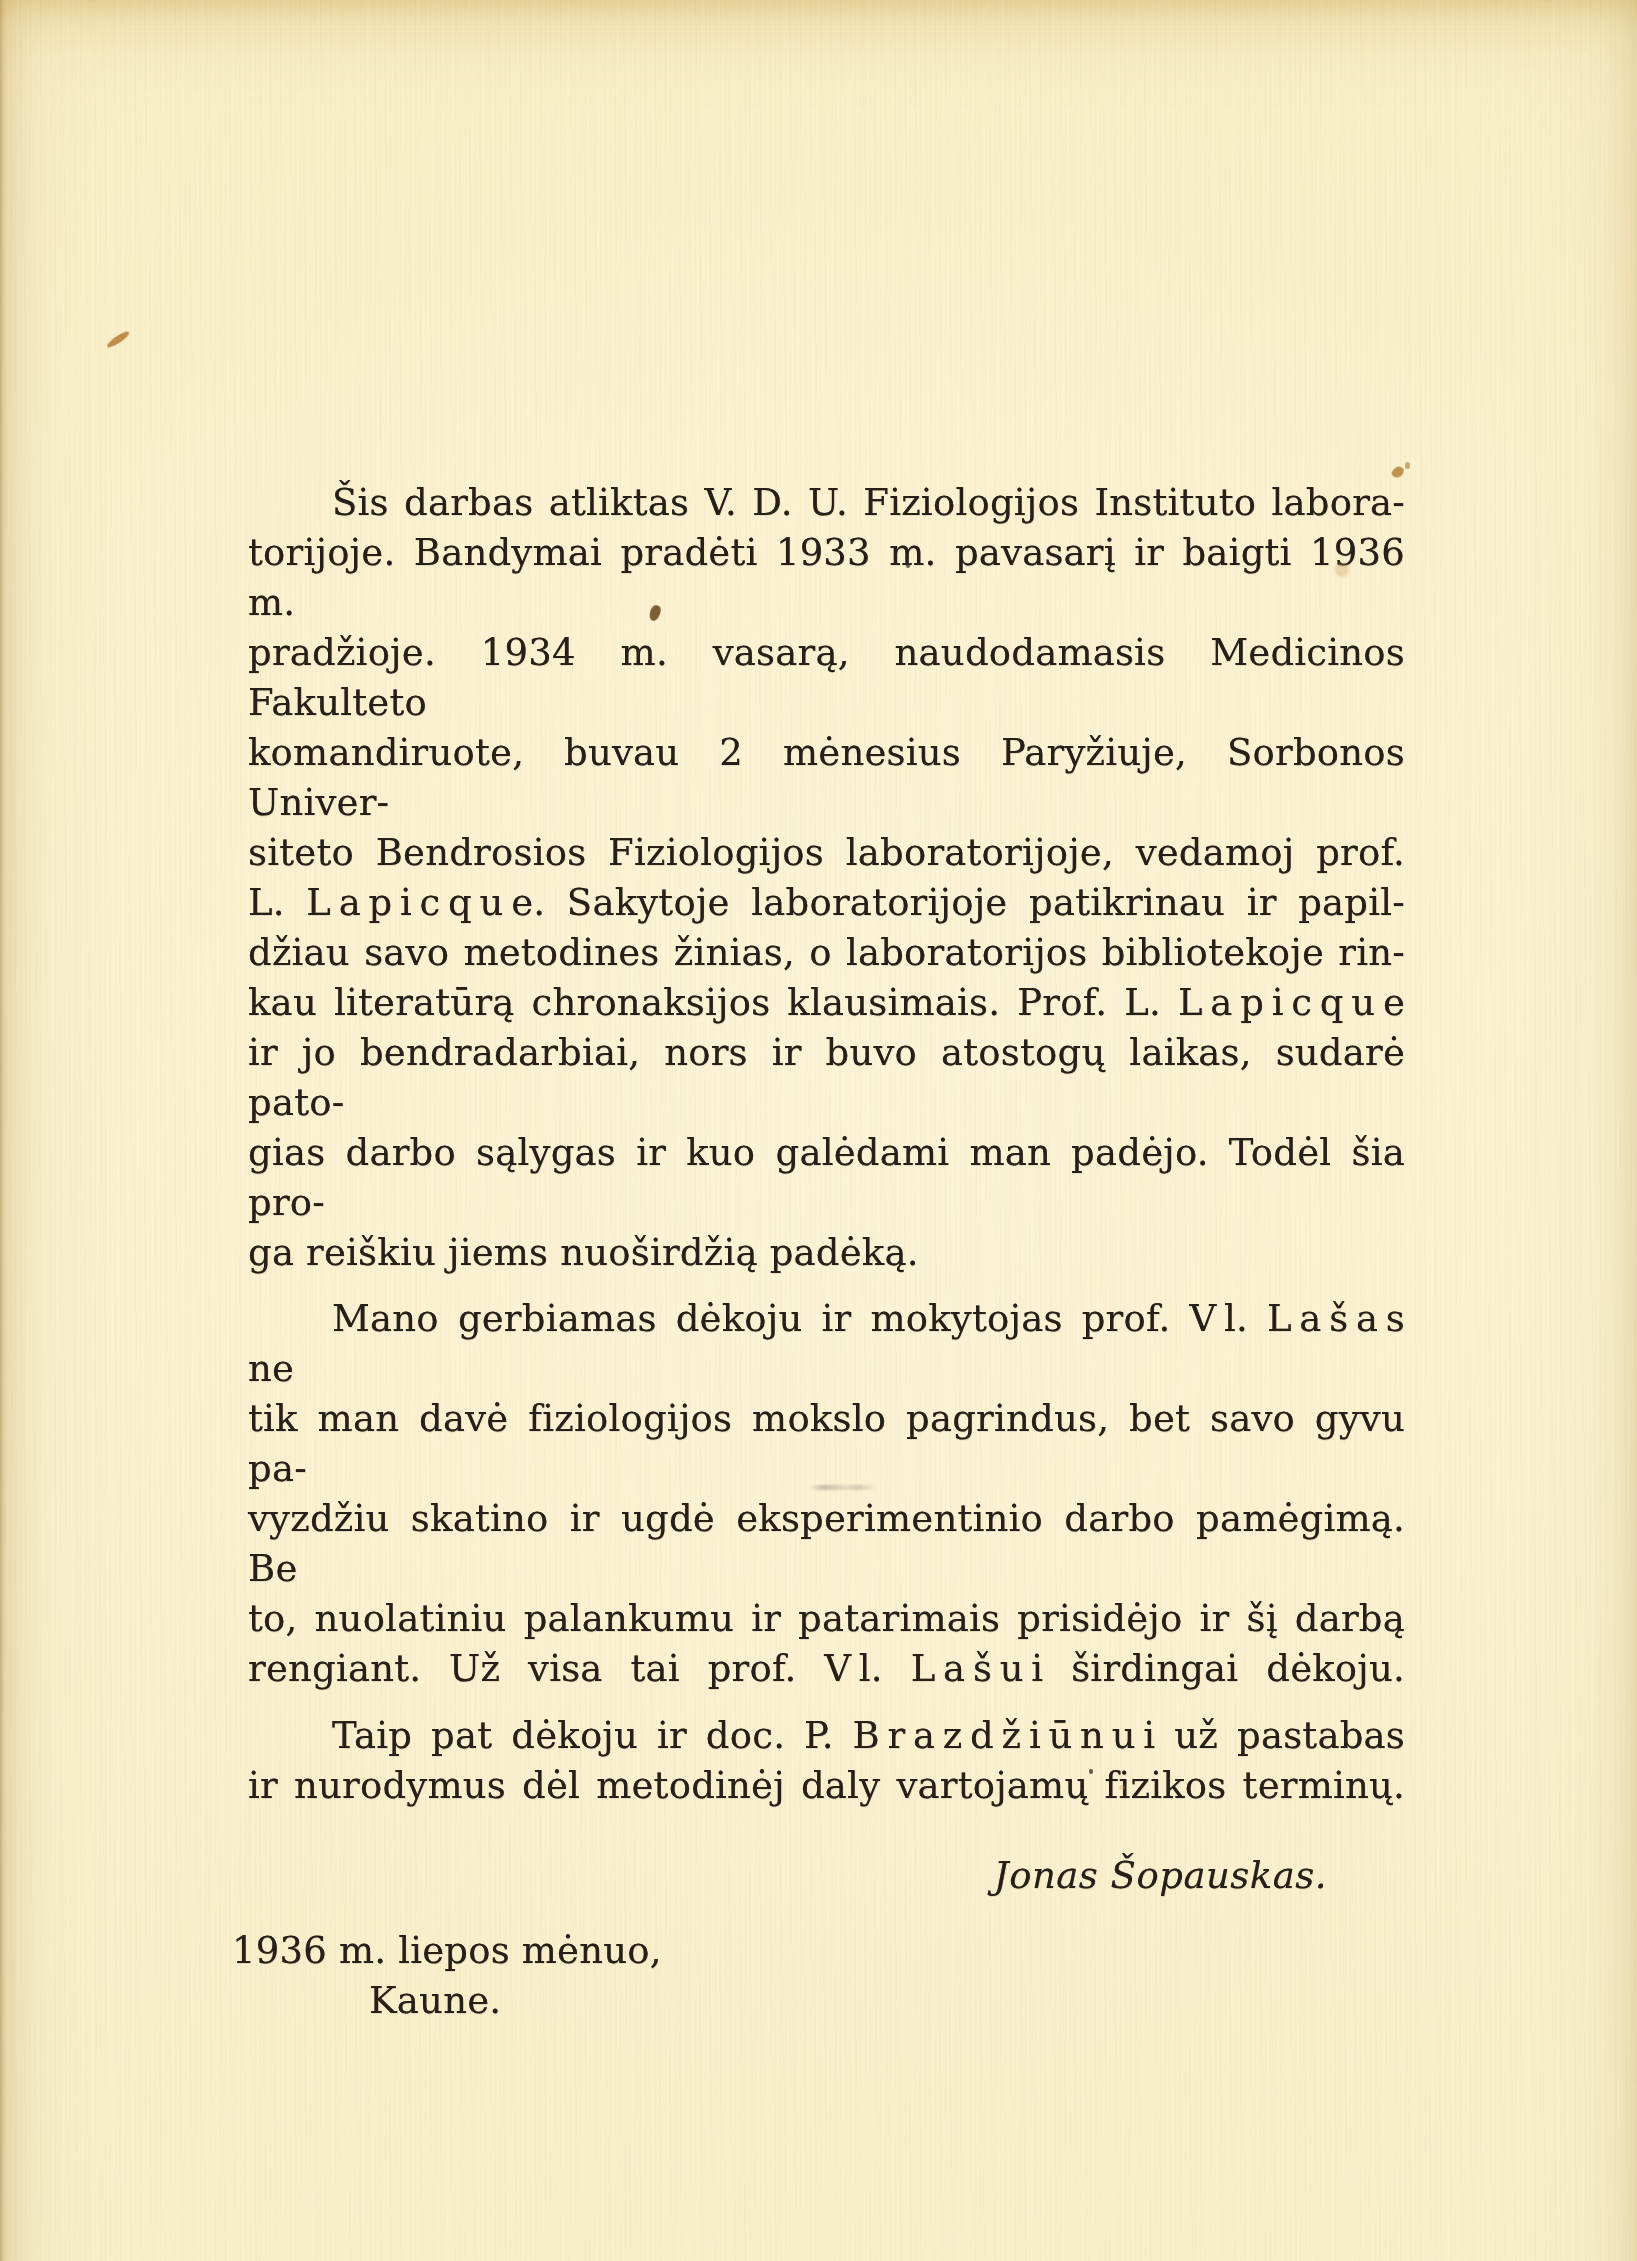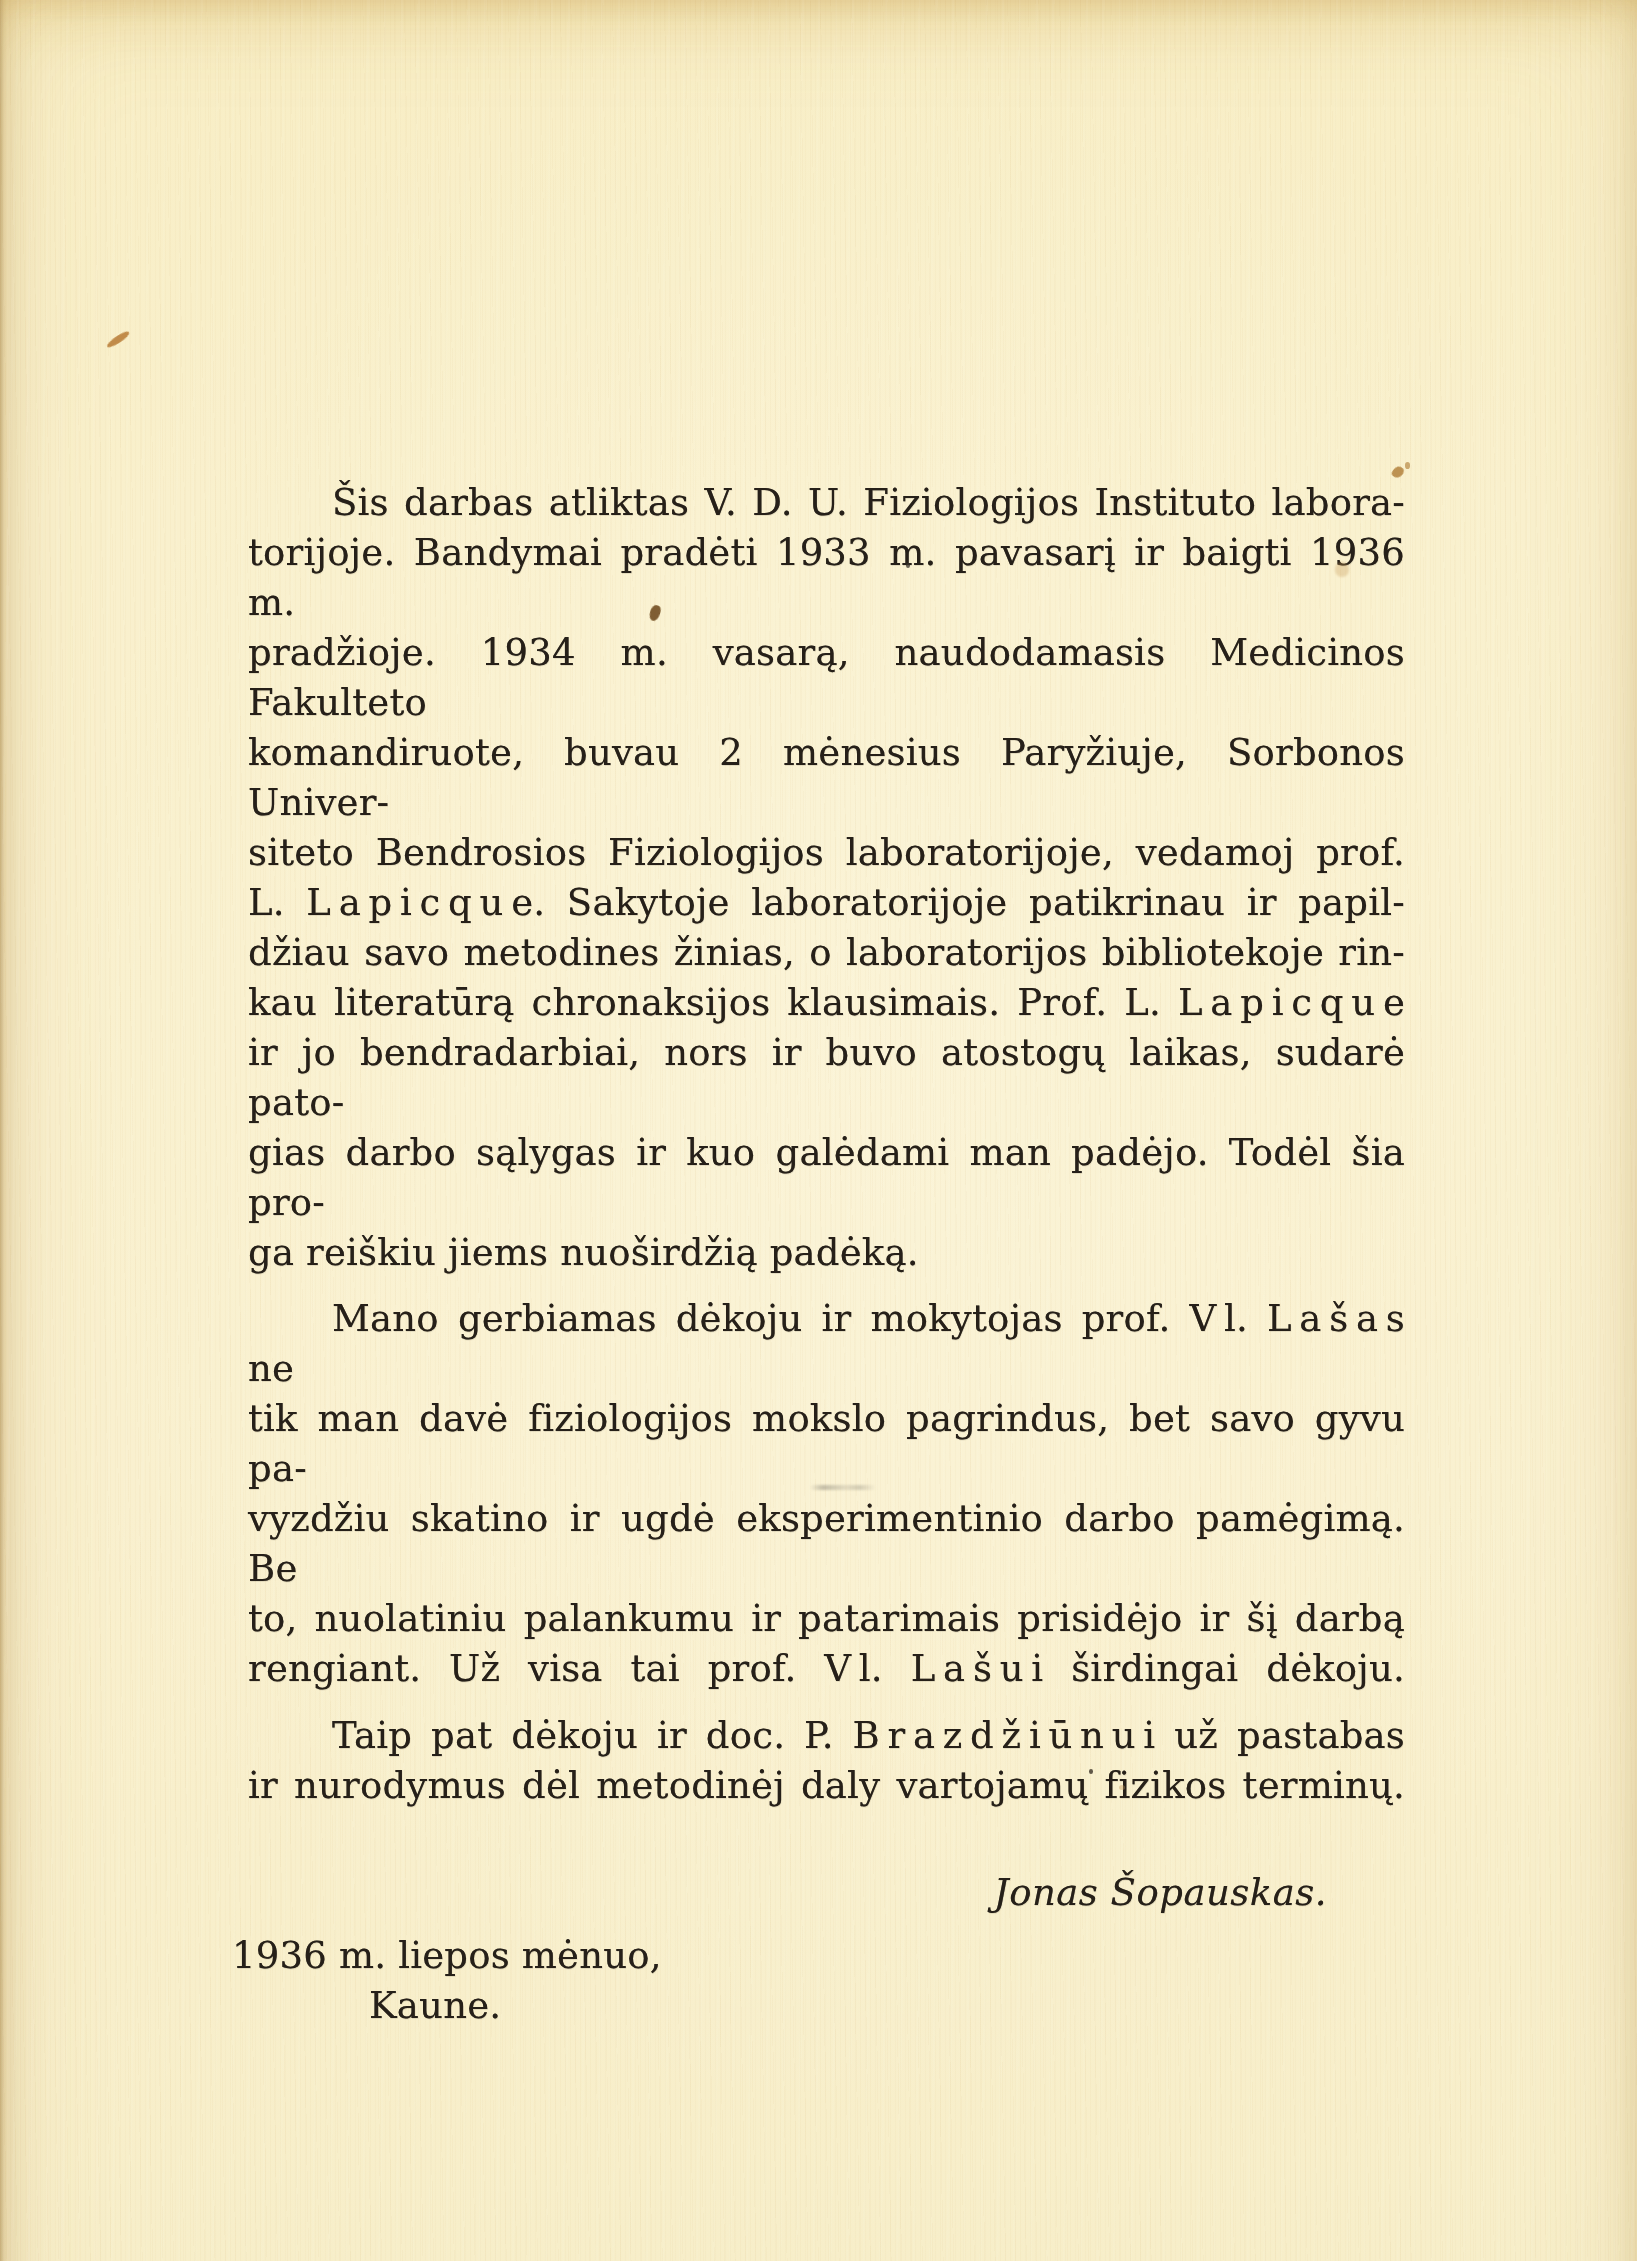--- a/index.html
+++ b/index.html
@@ -45,28 +45,28 @@
 
   .para { margin: 16px; }
   .para + .para { margin-top: 16.3px; }
   .para .ln:first-child { text-indent: 84px; }
 
   .ln { white-space: normal; }
   .ln.j { text-align: justify; text-align-last: justify; }
   .ln.l { text-align: right; text-align-last: left; }
 
   .signature {
-    margin-top: 57px;
+    margin-top: 40px;
     padding-right: 94px;
     text-align: right;
     font-style: italic;
     letter-spacing: 0.5px;
   }
 
-  .dateline { margin-top: 13px; }
+  .dateline { margin-top: 25px; }
   .dateline .dl2 { text-indent: 137px; }
 
   
   .mark { position: absolute; pointer-events: none; }
   .stroke-stain {
     left: 105px; top: 336px; width: 26px; height: 6.8px;
     background: #b5762e; border-radius: 58% 42% 55% 45%;
     transform: rotate(-32deg); opacity: 0.82; filter: blur(0.5px);
   }
   .comma-stain-a {

